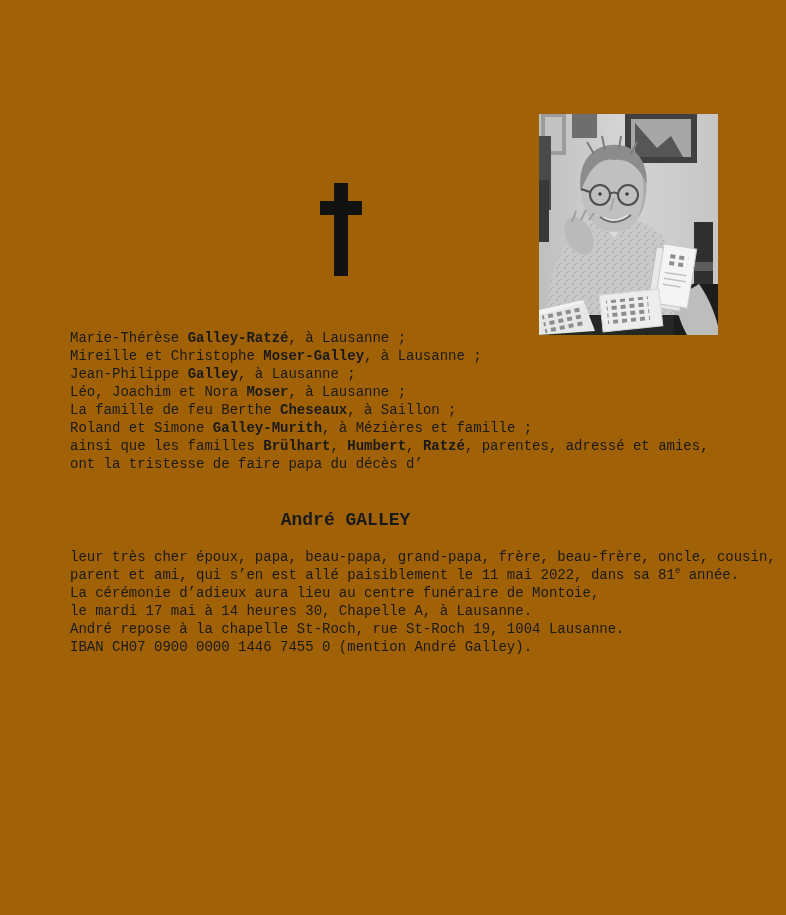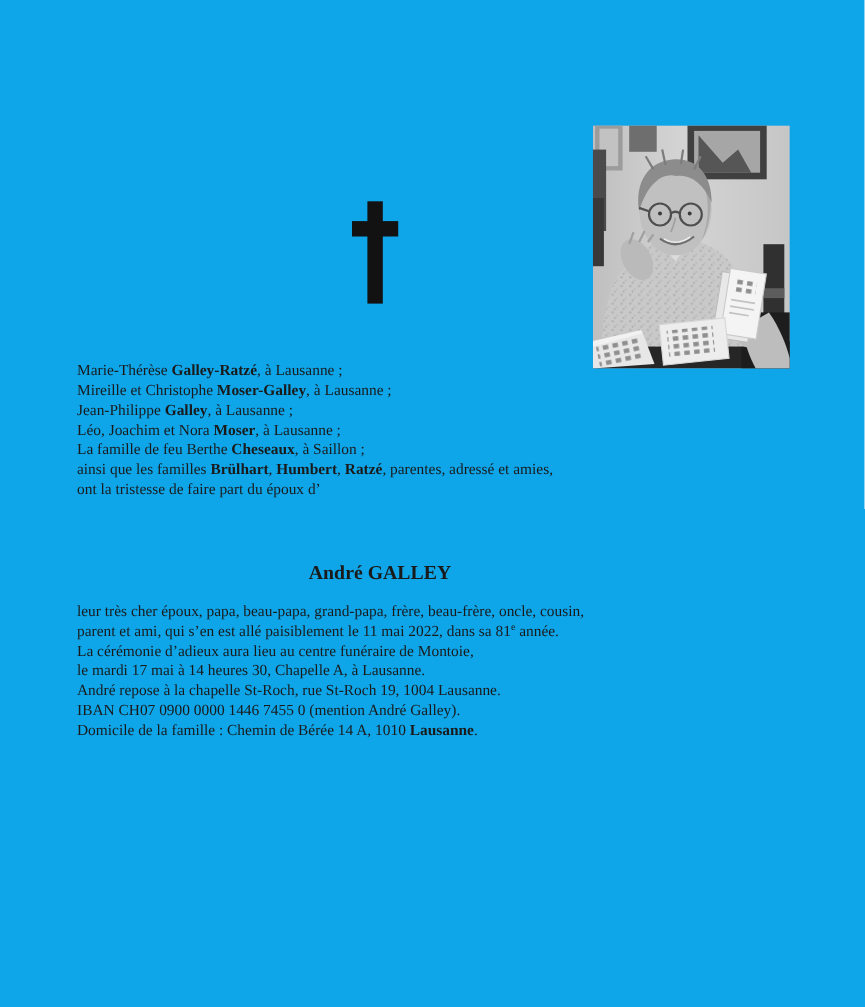--- a/index.html
+++ b/index.html
@@ -1,21 +1,21 @@
 <!DOCTYPE html>
 <html><head>
 <meta charset="utf-8">
 <style>
   html, body { margin: 0; padding: 0; background: #ffffff; }
   .page {
     position: relative;
     width: 786px;
     height: 915px;
-    background: #0ea5e9;
-    font-family: Liberation Serif, serif;
+    background: #a16207;
+    font-family: Liberation Mono, monospace;
     color: #1a1a1a;
     overflow: hidden;
   }
   
   .cross { position: absolute; left: 320px; top: 183px; width: 42px; height: 93px; }
   .cross .vbar { position: absolute; left: 14px; top: 0; width: 14px; height: 93px; background: #121212; }
   .cross .hbar { position: absolute; left: 0; top: 18px; width: 42px; height: 14px; background: #121212; }
   
   .photo { position: absolute; left: 539px; top: 114px; width: 179px; height: 221px; display: block; }
   
@@ -125,30 +125,30 @@
       </g>
     </g>
   </svg>
 
   <div class="family">
       <div class="line"><span>Marie-Thérèse </span><span class="bold">Galley-Ratzé</span><span>, à Lausanne ;</span></div>
       <div class="line"><span>Mireille et Christophe </span><span class="bold">Moser-Galley</span><span>, à Lausanne ;</span></div>
       <div class="line"><span>Jean-Philippe </span><span class="bold">Galley</span><span>, à Lausanne ;</span></div>
       <div class="line"><span>Léo, Joachim et Nora </span><span class="bold">Moser</span><span>, à Lausanne ;</span></div>
       <div class="line"><span>La famille de feu Berthe </span><span class="bold">Cheseaux</span><span>, à Saillon ;</span></div>
+      <div class="line"><span>Roland et Simone </span><span class="bold">Galley-Murith</span><span>, à Mézières et famille ;</span></div>
       <div class="line"><span>ainsi que les familles </span><span class="bold">Brülhart</span><span>, </span><span class="bold">Humbert</span><span>, </span><span class="bold">Ratzé</span><span>, parentes, adressé et amies,</span></div>
-      <div class="line"><span>ont la tristesse de faire part du époux d’</span></div>
+      <div class="line"><span>ont la tristesse de faire papa du décès d’</span></div>
     </div>
 
   <h1 class="heading">André GALLEY</h1>
 
   <div class="announcement">
       <div class="line"><span>leur très cher époux, papa, beau-papa, grand-papa, frère, beau-frère, oncle, cousin,</span></div>
       <div class="line"><span>parent et ami, qui s’en est allé paisiblement le 11 mai 2022, dans sa 81</span><sup>e</sup><span> année.</span></div>
       <div class="line"><span>La cérémonie d’adieux aura lieu au centre funéraire de Montoie,</span></div>
       <div class="line"><span>le mardi 17 mai à 14 heures 30, Chapelle A, à Lausanne.</span></div>
       <div class="line"><span>André repose à la chapelle St-Roch, rue St-Roch 19, 1004 Lausanne.</span></div>
       <div class="line"><span>IBAN CH07 0900 0000 1446 7455 0 (mention André Galley).</span></div>
-      <div class="line"><span>Domicile de la famille : Chemin de Bérée 14 A, 1010 </span><span class="bold">Lausanne</span><span>.</span></div>
     </div>
 
 
 </div>
 
 </body></html>

